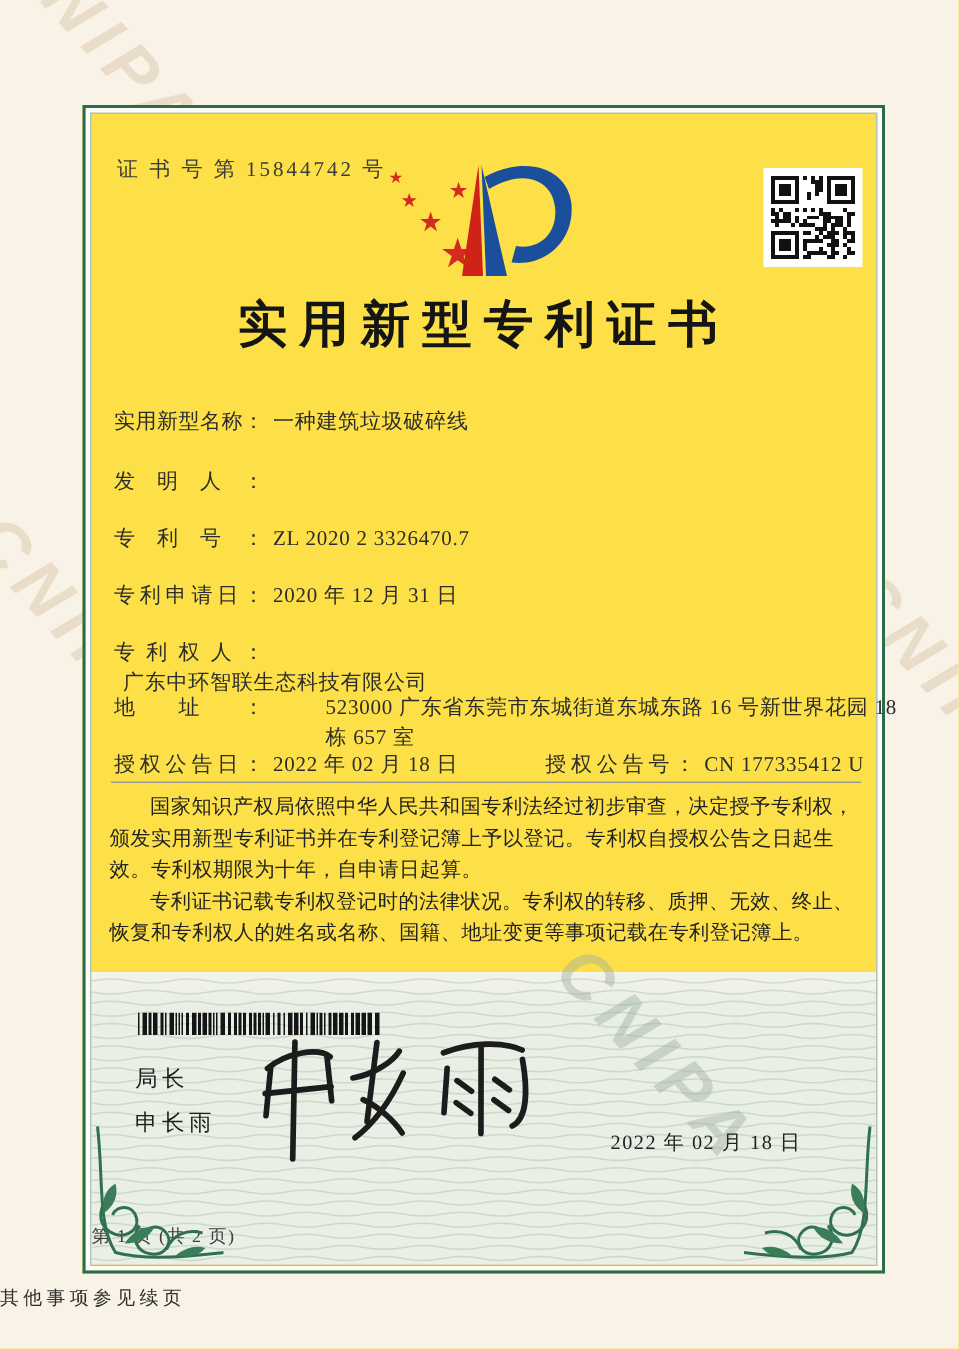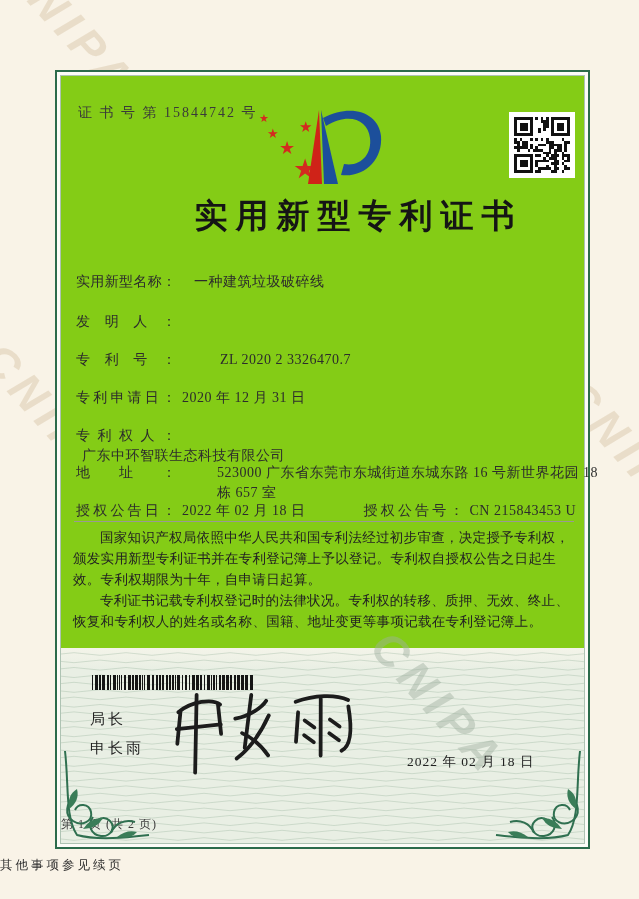--- a/index.html
+++ b/index.html
@@ -3,30 +3,30 @@
 <meta charset="utf-8">
 <style>
   html,body{margin:0;padding:0;}
   body{width:639px;height:899px;background:#f8f2e6;font-family:"Liberation Serif","DejaVu Serif",serif;overflow:hidden;}
   #page{position:relative;width:639px;height:899px;background:#f9f3e7;overflow:hidden;}
 
   .wm{position:absolute;font-family:"Liberation Sans","DejaVu Sans",sans-serif;font-weight:700;font-style:italic;
       font-size:46px;letter-spacing:7px;color:rgba(208,186,152,.38);transform:rotate(48deg);white-space:nowrap;pointer-events:none;}
   .wm.green{color:rgba(160,175,160,.45);}
 
-  #cert{position:absolute;left:55px;top:70px;width:531px;height:775px;background:#84cc16;
+  #cert{position:absolute;left:55px;top:70px;width:531px;height:775px;background:#fde047;
         border:2px solid #2c6b4b;box-shadow:inset 0 0 0 3px #fdfcf8,inset 0 0 0 4px #aec3b3;}
 
   .certno{position:absolute;left:21px;top:32px;font-size:14px;letter-spacing:2px;color:#3a3a3a;}
 
   #logo{position:absolute;left:200px;top:22px;width:130px;height:96px;}
   #qr{position:absolute;left:452px;top:40px;width:58px;height:58px;background:#fff;padding:4px;}
 
   .title{position:absolute;left:0;top:122px;width:100%;text-align:center;font-size:33px;font-weight:700;
-         letter-spacing:8px;color:#151515;margin-left:36px;}
+         letter-spacing:8px;color:#151515;}
 
   .frow{position:absolute;left:19px;font-size:14px;color:#2c2c2c;display:flex;line-height:20px;}
   .flabel{display:inline-block;width:100px;text-align:justify;text-align-last:justify;flex:none;}
   .fvalue{margin-left:6px;letter-spacing:.5px;}
   .fvalue.wrap{display:inline-block;width:396px;}
   .fpair2{margin-left:58px;display:flex;}
   .fpair2 .flabel{width:100px;}
 
   .divider{position:absolute;left:17px;top:449px;width:500px;height:1px;background:#9a9a93;}
 
@@ -292,49 +292,49 @@
         <rect x="6" y="15" width="1" height="1" fill="#111"></rect>
         <rect x="6" y="16" width="1" height="1" fill="#111"></rect>
         <rect x="6" y="17" width="1" height="1" fill="#111"></rect>
         <rect x="6" y="18" width="1" height="1" fill="#111"></rect>
         <rect x="6" y="19" width="1" height="1" fill="#111"></rect>
         <rect x="6" y="20" width="1" height="1" fill="#111"></rect>
       </svg>
 
     <div class="title">实用新型专利证书</div>
 
-    <div class="frow" style="top:200px;gap:12px;">
+    <div class="frow" style="top:200px;">
       <span class="flabel">实用新型名称：</span>
       <span class="fvalue">一种建筑垃圾破碎线</span>
     </div>
     <div class="frow" style="top:240px;">
       <span class="flabel">发明人：</span>
     </div>
-    <div class="frow" style="top:278px;gap:38px;">
+    <div class="frow" style="top:278px;">
       <span class="flabel">专利号：</span>
       <span class="fvalue">ZL 2020 2 3326470.7</span>
     </div>
     <div class="frow" style="top:316px;justify-content:space-between;">
       <span class="flabel">专利申请日：</span>
       <span class="fvalue">2020 年 12 月 31 日</span>
     </div>
     <div class="frow" style="top:354px;flex-direction:column;">
       <span class="flabel">专利权人：</span>
       <span class="fvalue">广东中环智联生态科技有限公司</span>
     </div>
     <div class="frow" style="top:391px;gap:35px;">
       <span class="flabel">地址：</span>
       <span class="fvalue wrap">523000 广东省东莞市东城街道东城东路 16 号新世界花园 18 栋 657 室</span>
     </div>
     <div class="frow" style="top:429px;">
       <span class="flabel">授权公告日：</span>
       <span class="fvalue">2022 年 02 月 18 日</span>
       <span class="fpair2">
         <span class="flabel">授权公告号：</span>
-        <span class="fvalue">CN 215843453 U</span>
+        <span class="fvalue">CN 177335412 U</span>
       </span>
     </div>
 
     <div class="divider"></div>
 
     <div class="paras">
       <p>国家知识产权局依照中华人民共和国专利法经过初步审查，决定授予专利权，颁发实用新型专利证书并在专利登记簿上予以登记。专利权自授权公告之日起生效。专利权期限为十年，自申请日起算。</p>
       <p>专利证书记载专利权登记时的法律状况。专利权的转移、质押、无效、终止、恢复和专利权人的姓名或名称、国籍、地址变更等事项记载在专利登记簿上。</p>
     </div>
 

